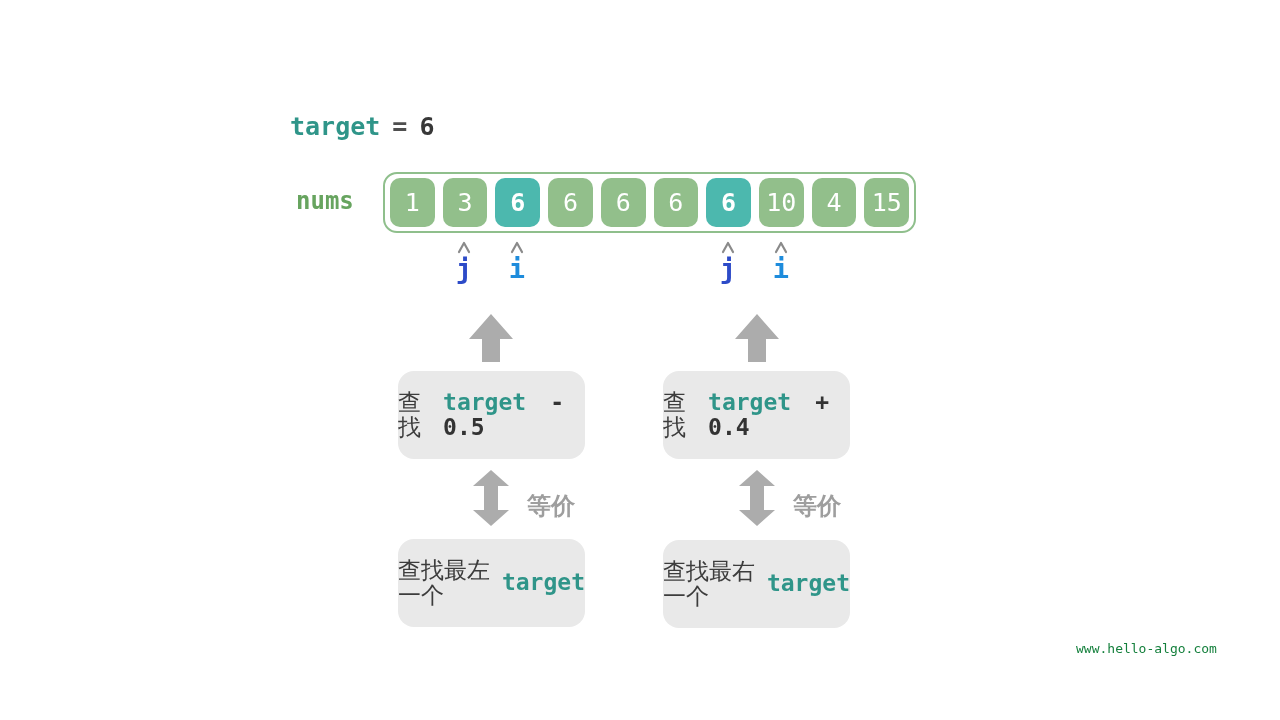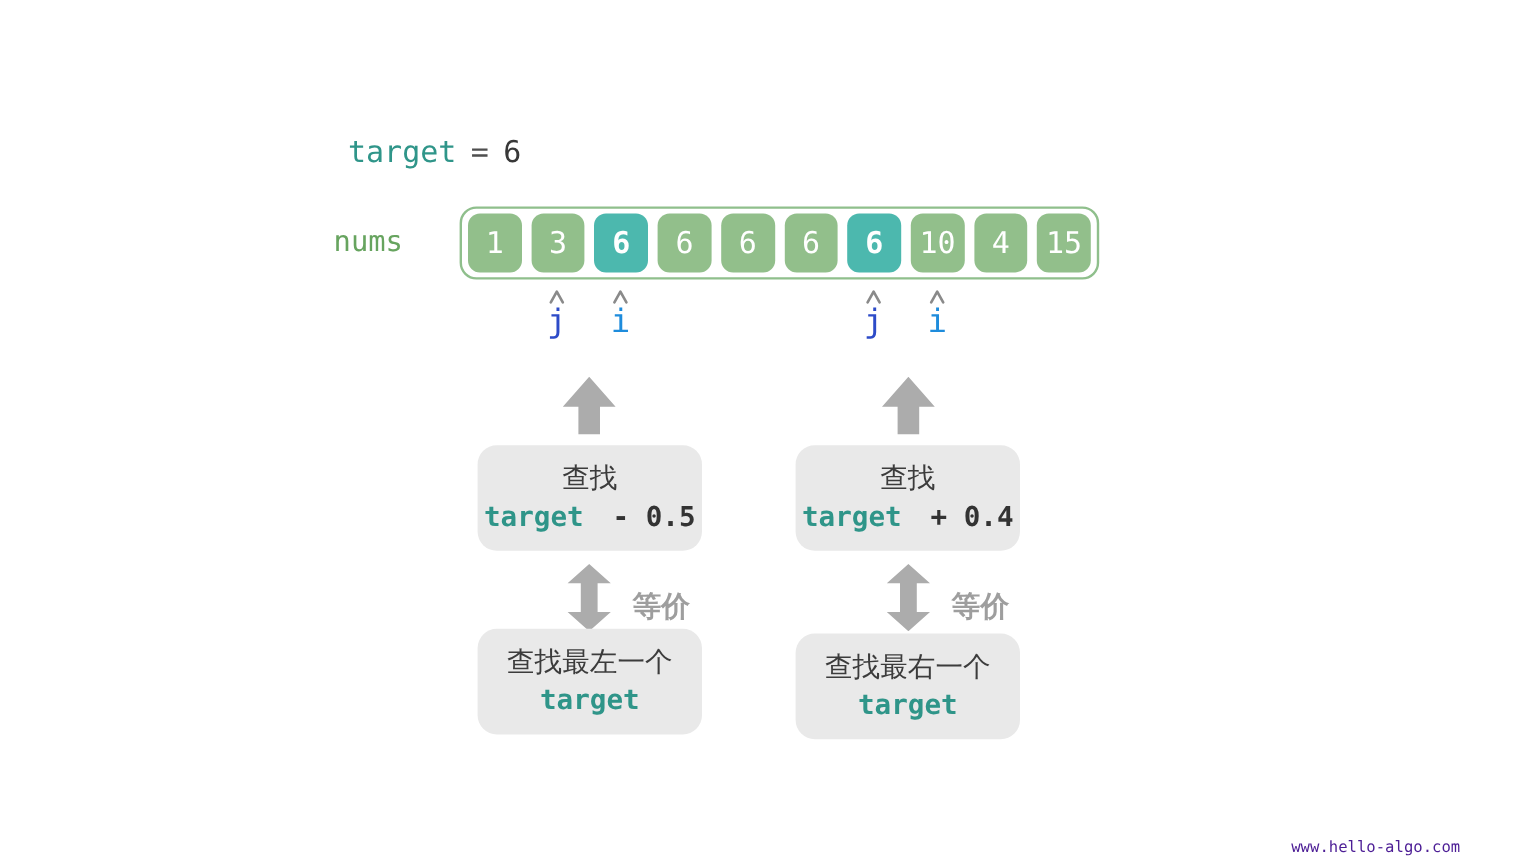--- a/index.html
+++ b/index.html
@@ -1,29 +1,29 @@
 <!DOCTYPE html>
 <html><head>
 <meta charset="utf-8">
 <style>
   html,body{margin:0;padding:0;background:#ffffff;}
   .canvas{
     position:relative;width:1280px;height:720px;background:#ffffff;overflow:hidden;
     font-family:"Liberation Sans","DejaVu Sans",sans-serif;
   }
-  .mono{font-family:"DejaVu Sans Mono","Liberation Mono",monospace;font-weight:normal;}
+  .mono{font-family:"DejaVu Sans Mono","Liberation Mono",monospace;font-weight:bold;}
 
   
   .target-line{position:absolute;left:290px;top:112px;font-size:25px;line-height:1.2;}
   .target-line .kw{color:#2F9589;}
   .target-line .eq{color:#4F4F4F;margin:0 12px;}
   .target-line .val{color:#383838;}
 
   
-  .nums-label{position:absolute;left:278px;top:187px;font-size:24px;color:#67A45F;line-height:1.2;}
+  .nums-label{position:absolute;left:296px;top:187px;font-size:24px;color:#67A45F;line-height:1.2;}
 
   
   .array-wrap{
     position:absolute;left:383px;top:172px;width:533px;height:61px;box-sizing:border-box;
     background:#ffffff;border:2px solid #8FBF8C;border-radius:14px;
     display:flex;align-items:center;gap:8px;padding:4px 5px;
   }
   .cell{
     flex:1;height:49px;border-radius:10px;background:#92BF8B;color:#ffffff;
     display:flex;align-items:center;justify-content:center;
@@ -36,31 +36,31 @@
   .pointer .ltr{font-size:27px;line-height:1;}
   .pointer .ltr.j{color:#2D4BC8;}
   .pointer .ltr.i{color:#1E8CDC;}
 
   
   .arrow{position:absolute;}
 
   
   .flow-box{
     position:absolute;width:187px;height:88px;background:#E9E9E9;border-radius:16px;
-    display:flex;flex-direction:column;align-items:center;justify-content:center;gap:8px;
+    display:flex;flex-direction:row;align-items:center;justify-content:center;gap:8px;
   }
   .flow-box .cn{font-size:23px;color:#3C3C3C;line-height:1.1;}
   .flow-box .code-line{font-family:"DejaVu Sans Mono","Liberation Mono",monospace;font-weight:bold;font-size:23px;line-height:1.1;color:#333333;}
   .flow-box .code-line .teal{color:#2F9589;}
   .flow-box .code-line .op{margin-left:24px;}
 
   .equiv{position:absolute;top:493px;font-size:24px;font-weight:bold;color:#9E9E9E;line-height:1.1;}
 
   .watermark{
-    position:absolute;left:1076px;top:699px;font-size:13px;color:#4c1d95;
+    position:absolute;left:1076px;top:641px;font-size:13px;color:#15803d;
     font-family:"DejaVu Sans Mono","Liberation Mono",monospace;font-weight:normal;
   }
 </style>
 </head>
 <body>
 
 <div class="canvas">
 
   <div class="target-line mono">
     <span class="kw">target</span><span class="eq">=</span><span class="val">6</span>
@@ -125,24 +125,24 @@
   <svg class="arrow" style="left:472px;top:470px" width="38" height="56" viewBox="0 0 38 56">
     <polygon points="19,0 37,16 26,16 26,40 37,40 19,56 1,40 12,40 12,16 1,16" fill="#ACACAC"></polygon>
   </svg>
   <svg class="arrow" style="left:738px;top:470px" width="38" height="56" viewBox="0 0 38 56">
     <polygon points="19,0 37,16 26,16 26,40 37,40 19,56 1,40 12,40 12,16 1,16" fill="#ACACAC"></polygon>
   </svg>
 
   <div class="equiv" style="left:527px">等价</div>
   <div class="equiv" style="left:793px">等价</div>
 
-  <div class="flow-box" style="left:398px;top:524px">
+  <div class="flow-box" style="left:398px;top:539px">
     <div class="cn">查找最左一个</div>
     <div class="code-line"><span class="teal">target</span></div>
   </div>
-  <div class="flow-box" style="left:663px;top:528px">
+  <div class="flow-box" style="left:663px;top:540px">
     <div class="cn">查找最右一个</div>
     <div class="code-line"><span class="teal">target</span></div>
   </div>
 
   <div class="watermark">www.hello-algo.com</div>
 
 </div>
 
 </body></html>

